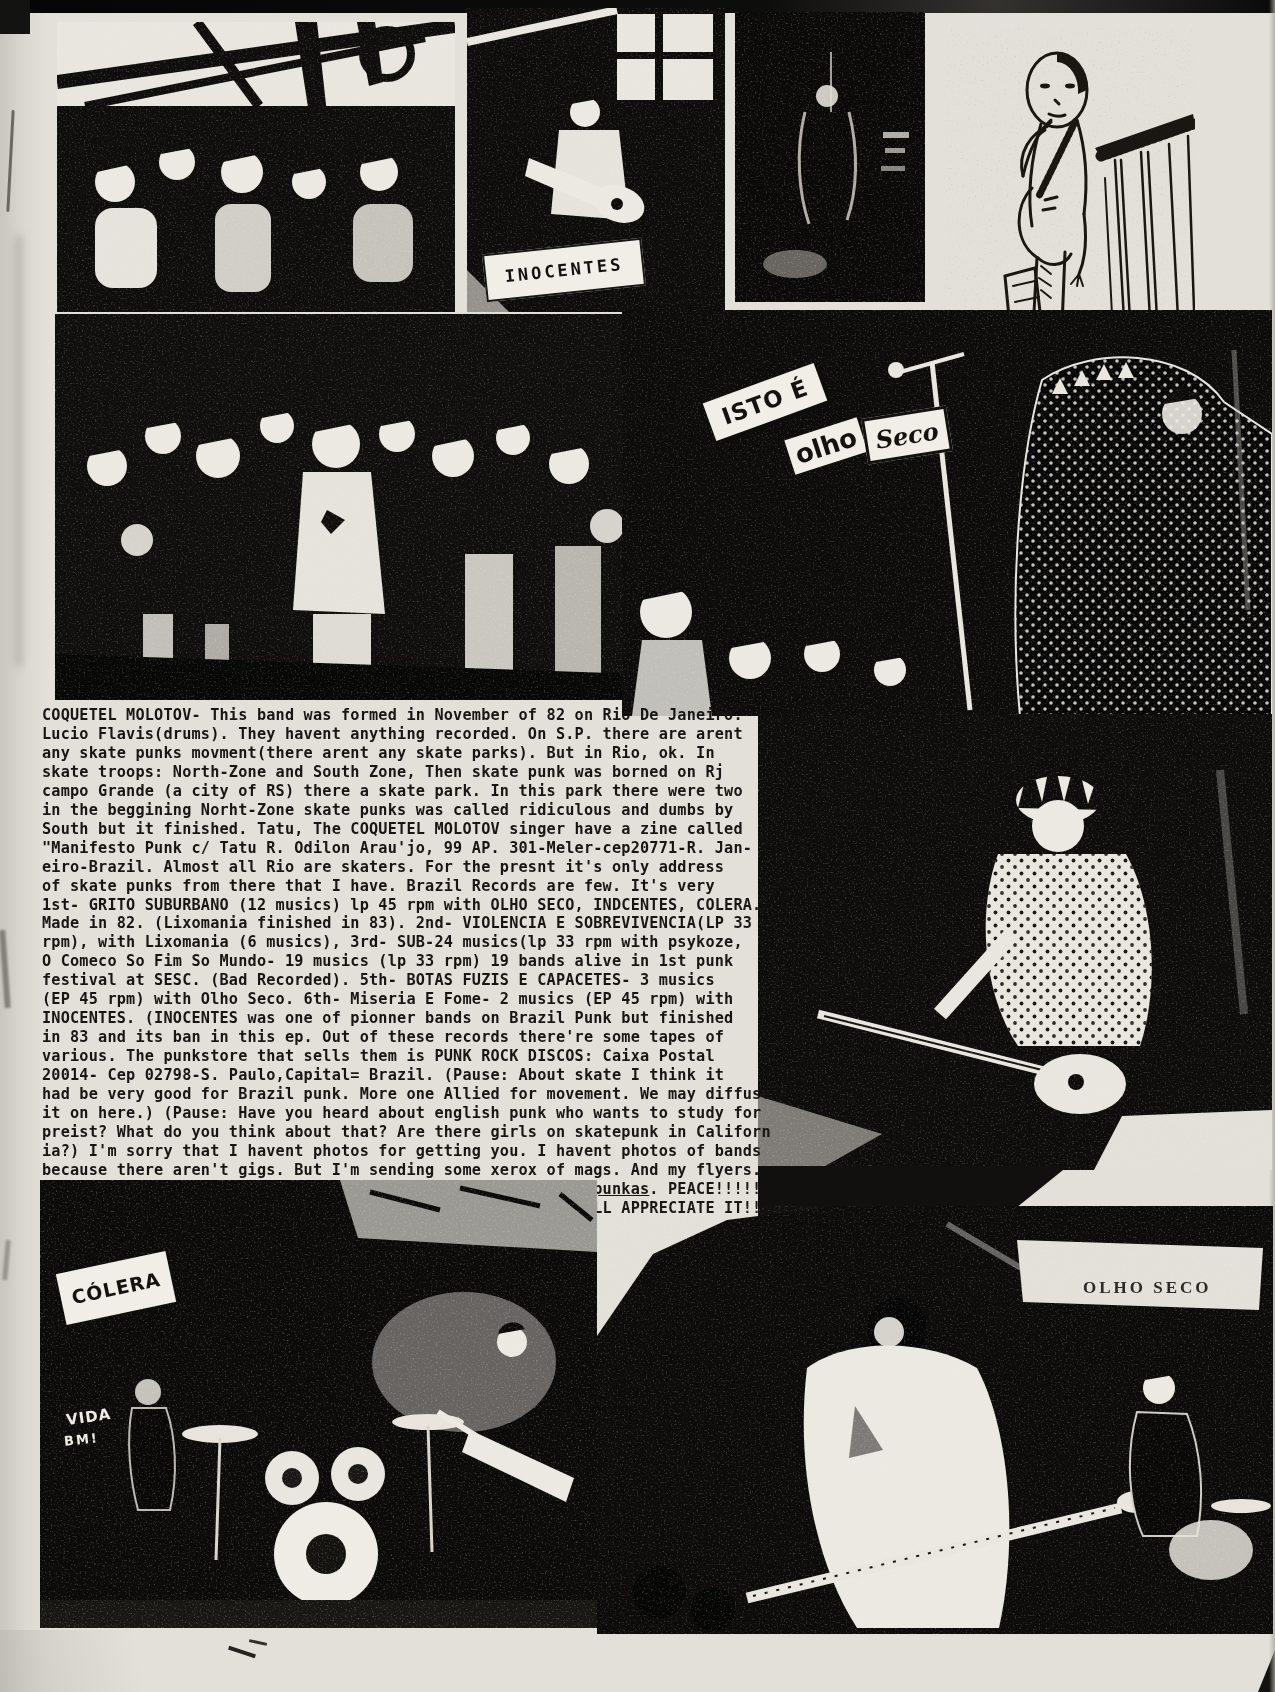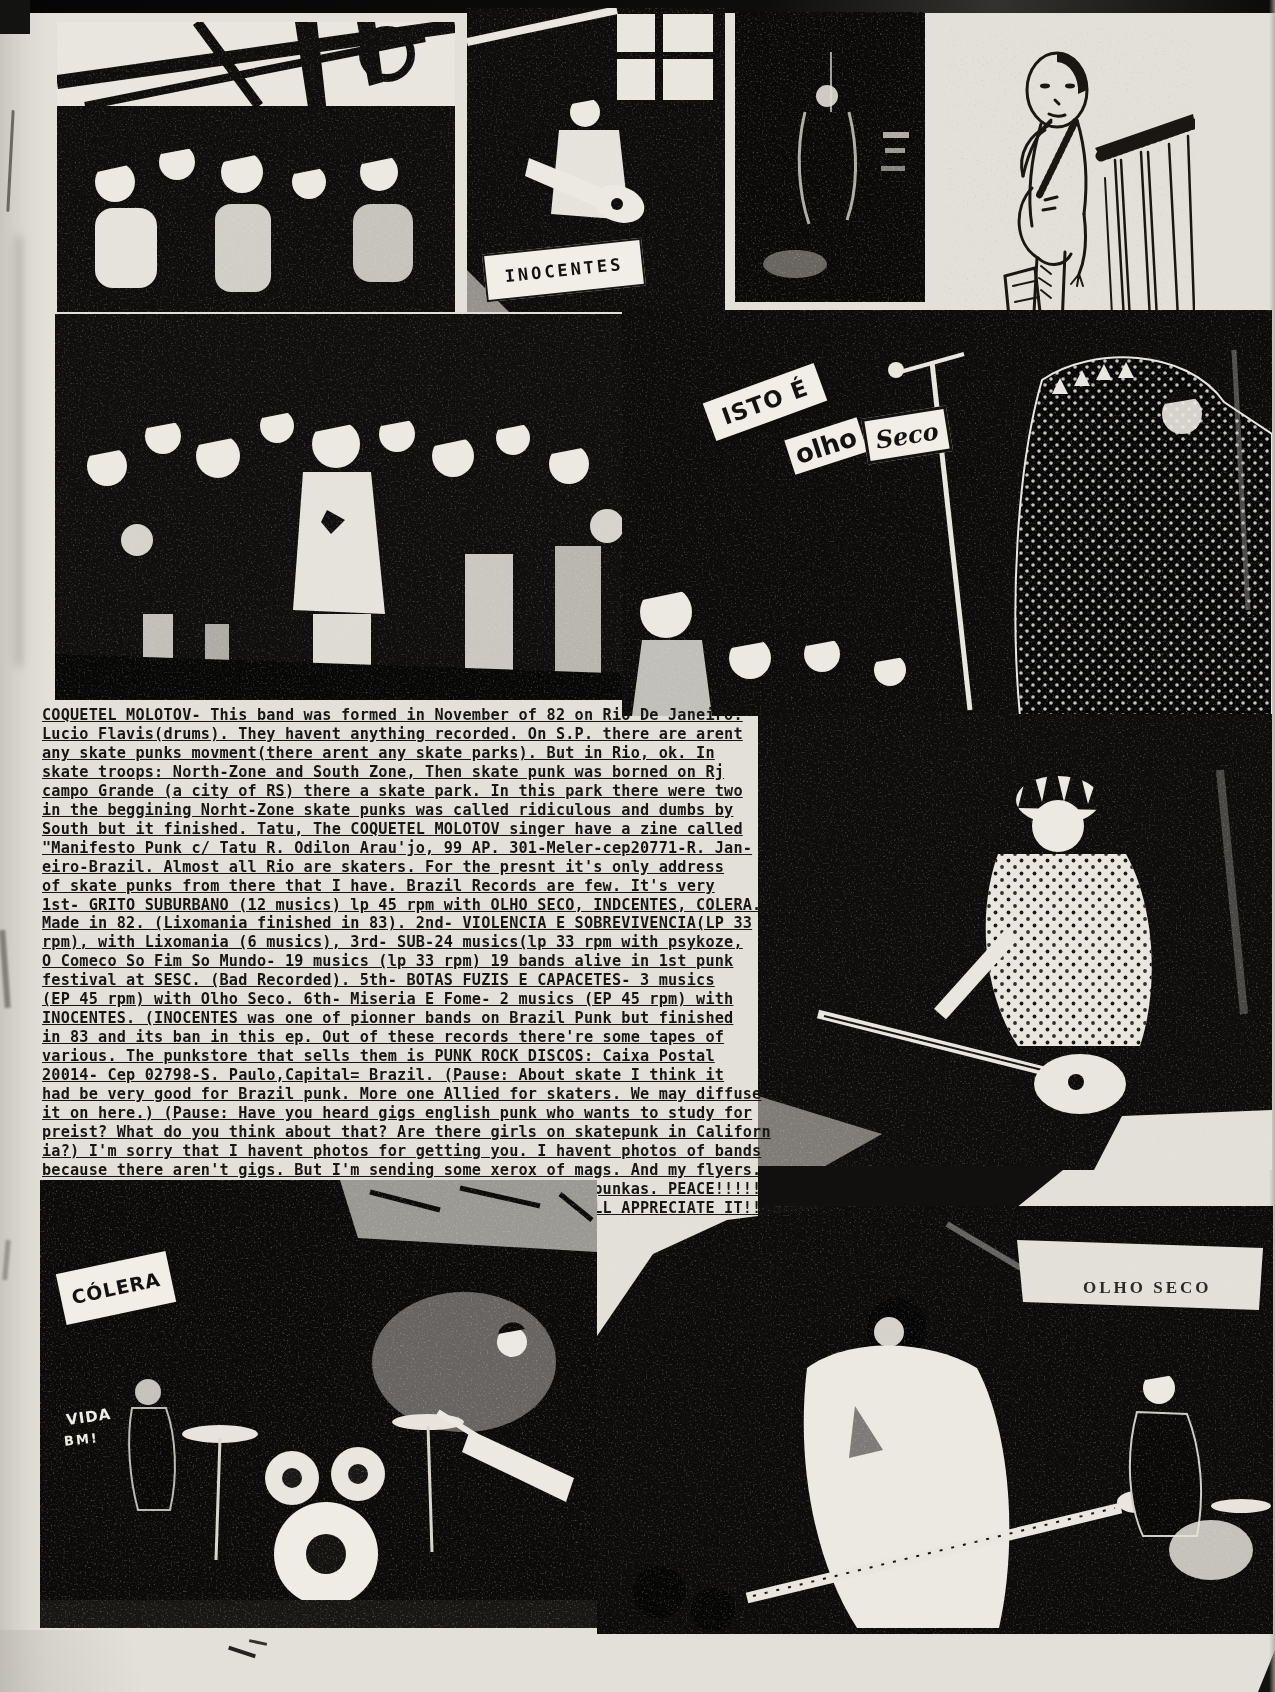--- a/index.html
+++ b/index.html
@@ -19,21 +19,21 @@
   .streak2{left:4px;top:1240px;width:5px;height:40px;background:#4a463f;opacity:.4;transform:rotate(5deg);filter:blur(1px);}
   .corner-tl{left:0;top:0;width:30px;height:34px;background:#131311;}
   .tick1{left:228px;top:1650px;width:28px;height:4px;background:#24231f;transform:rotate(18deg);}
   .tick2{left:249px;top:1641px;width:18px;height:3px;background:#33312c;transform:rotate(12deg);}
   .corner-br{left:1258px;top:1650px;width:17px;height:42px;background:#121210;clip-path:polygon(100% 0,100% 100%,0 100%);}
   .curl{left:0;top:1630px;width:230px;height:62px;background:linear-gradient(75deg,#b9b5ad,rgba(185,181,173,0) 60%);opacity:.55;}
   .rightshade{left:1269px;top:0;width:6px;height:1692px;background:linear-gradient(270deg,#aba79f,rgba(171,167,159,0));opacity:.8;}
   
   .typed{left:42px;top:706px;width:756px;color:#171614;font-weight:bold;
          font-size:15.2px;line-height:18.95px;letter-spacing:.2px;}
-  .tline{white-space:pre;text-decoration:underline;}
+  .tline{white-space:pre;}
   
   .sign{position:absolute;background:#f1eee8;color:#131210;z-index:5;
         font-family:"DejaVu Sans Mono","Liberation Mono",monospace;font-weight:bold;
         display:flex;align-items:center;justify-content:center;}
   .sign-inocentes{left:484px;top:246px;width:156px;height:44px;transform:rotate(-6deg);
         font-size:17px;letter-spacing:3px;border:2px solid #17161-4;border:2px solid #171614;}
   .sign-isto{left:706px;top:382px;width:118px;height:40px;transform:rotate(-20deg);
         font-family:"DejaVu Sans","Liberation Sans",sans-serif;font-size:23px;font-weight:800;
         letter-spacing:1px;box-shadow:5px 5px 0 #0e0d0b;}
   .sign-olho{left:788px;top:428px;width:76px;height:36px;transform:rotate(-18deg);
@@ -289,22 +289,22 @@
       <div class="tline">1st- GRITO SUBURBANO (12 musics) lp 45 rpm with OLHO SECO, INDCENTES, COLERA.</div>
       <div class="tline">Made in 82. (Lixomania finished in 83). 2nd- VIOLENCIA E SOBREVIVENCIA(LP 33</div>
       <div class="tline">rpm), with Lixomania (6 musics), 3rd- SUB-24 musics(lp 33 rpm with psykoze,</div>
       <div class="tline">O Comeco So Fim So Mundo- 19 musics (lp 33 rpm) 19 bands alive in 1st punk</div>
       <div class="tline">festival at SESC. (Bad Recorded). 5th- BOTAS FUZIS E CAPACETES- 3 musics</div>
       <div class="tline">(EP 45 rpm) with Olho Seco. 6th- Miseria E Fome- 2 musics (EP 45 rpm) with</div>
       <div class="tline">INOCENTES. (INOCENTES was one of pionner bands on Brazil Punk but finished</div>
       <div class="tline">in 83 and its ban in this ep. Out of these records there're some tapes of</div>
       <div class="tline">various. The punkstore that sells them is PUNK ROCK DISCOS: Caixa Postal</div>
       <div class="tline">20014- Cep 02798-S. Paulo,Capital= Brazil. (Pause: About skate I think it</div>
-      <div class="tline">had be very good for Brazil punk. More one Allied for skaters. We may diffuse</div>
-      <div class="tline">it on here.) (Pause: Have you heard gigs english punk who wants to study for</div>
+      <div class="tline">had be very good for Brazil punk. More one Allied for movement. We may diffuse</div>
+      <div class="tline">it on here.) (Pause: Have you heard about english punk who wants to study for</div>
       <div class="tline">preist? What do you think about that? Are there girls on skatepunk in Californ</div>
       <div class="tline">ia?) I'm sorry that I havent photos for getting you. I havent photos of bands</div>
       <div class="tline">because there aren't gigs. But I'm sending some xerox of mags. And my flyers.</div>
       <div class="tline">But if possible, send some photos of skate punks and skate <u>punkas</u>. PEACE!!!!!</div>
       <div class="tline">SEND ALL STUFF(ANYTHING) FOR OUR BRAZILIAN FRIENDS, THEY WILL APPRECIATE IT!!</div>
     </div>
 
   <div class="photo" style="left:40px;top:1180px;width:557px;height:448px;background:#0c0b0a">
     <svg viewBox="0 0 557 448">
       <rect width="557" height="448" fill="#0c0b0a"></rect>

